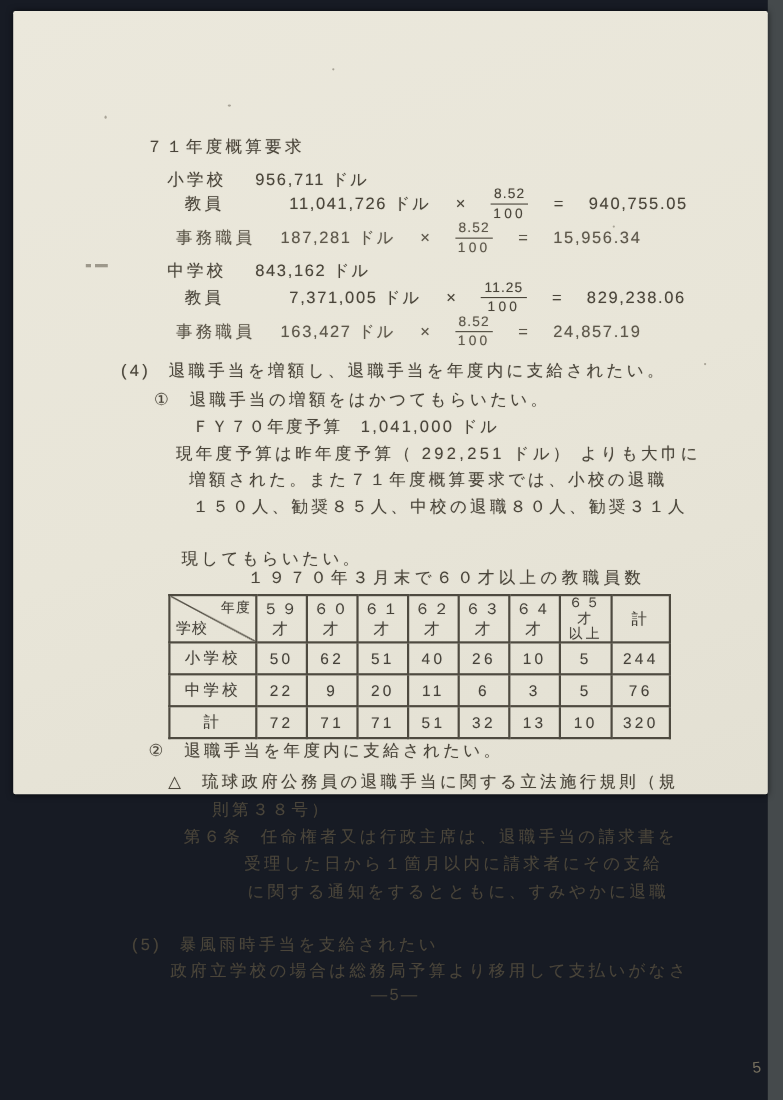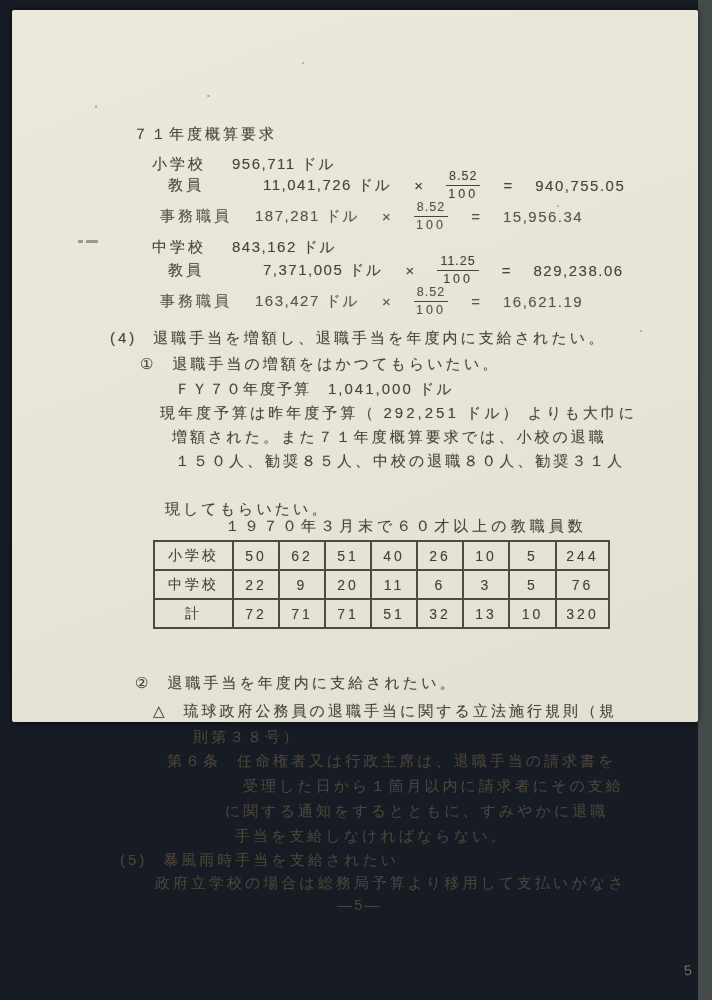--- a/index.html
+++ b/index.html
@@ -130,21 +130,21 @@
 
   <div class="eq faded" style="left:148px;top:272px;">
     <span class="eq-label">事務職員</span>
     <span class="eq-amount">163,427 ドル</span>
     <span class="eq-op">×</span>
     <span class="frac">
         <span class="num">8.52</span>
         <span class="den">100</span>
       </span>
     <span class="eq-op">=</span>
-    <span class="eq-result">16,621.19</span>
+    <span class="eq-result">24,857.19</span>
   </div>
 
   <div class="ln" style="left:98px;top:317px;">
     <span class="mk">(4)</span><span>退職手当を増額し、退職手当を年度内に支給されたい。</span>
   </div>
 
   <div class="ln" style="left:128px;top:343px;">
     <span class="mk">①</span><span>退職手当の増額をはかつてもらいたい。</span>
   </div>
 
@@ -167,20 +167,37 @@
         <col style="width:46px;">
         <col style="width:46px;">
         <col style="width:46px;">
         <col style="width:46px;">
         <col style="width:46px;">
         <col style="width:46px;">
         <col style="width:47px;">
         <col style="width:53px;">
     </colgroup>
     <tbody>
+        <tr class="hdr">
+      <td class="corner">
+        <span class="c-top">年度</span>
+        <span class="c-bot">学校</span>
+      </td>
+      <th>５９才</th>
+      <th>６０才</th>
+      <th>６１才</th>
+      <th>６２才</th>
+      <th>６３才</th>
+      <th>６４才</th>
+      <th class="h65">
+        <span>６５才</span>
+        <span>以上</span>
+      </th>
+      <th>計</th>
+    </tr>
     <tr class="data">
       <th>小学校</th>
       <td>50</td>
       <td>62</td>
       <td>51</td>
       <td>40</td>
       <td>26</td>
       <td>10</td>
       <td>5</td>
       <td>244</td>
@@ -217,23 +234,22 @@
   <div class="ln" style="left:141px;top:690px;">
     <span class="mk">△</span><span>琉球政府公務員の退職手当に関する立法施行規則（規</span>
   </div>
   <div class="ln" style="left:181px;top:716px;">
     <span>則第３８号）</span>
   </div>
 
   <div class="ln" style="left:155px;top:740px;">
     <span class="mk">第６条</span><span>任命権者又は行政主席は、退職手当の請求書を</span>
   </div>
-  <div class="ln" style="left:231px;top:765px;"><span>受理した日から１箇月以内に請求者にその支給</span></div>
+  <div class="ln" style="left:210px;top:765px;"><span>受理した日から１箇月以内に請求者にその支給</span></div>
   <div class="ln" style="left:213px;top:790px;"><span>に関する通知をするとともに、すみやかに退職</span></div>
-  <div class="ln" style="left:223px;top:815px;"><span>手当を支給しなければならない。</span></div>
 
   <div class="ln" style="left:108px;top:839px;">
     <span class="mk">(5)</span><span>暴風雨時手当を支給されたい</span>
   </div>
   <div class="ln" style="left:143px;top:862px;">
     <span>政府立学校の場合は総務局予算より移用して支払いがなさ</span>
   </div>
 
   <div class="footer-page">
     <span>—5—</span>

